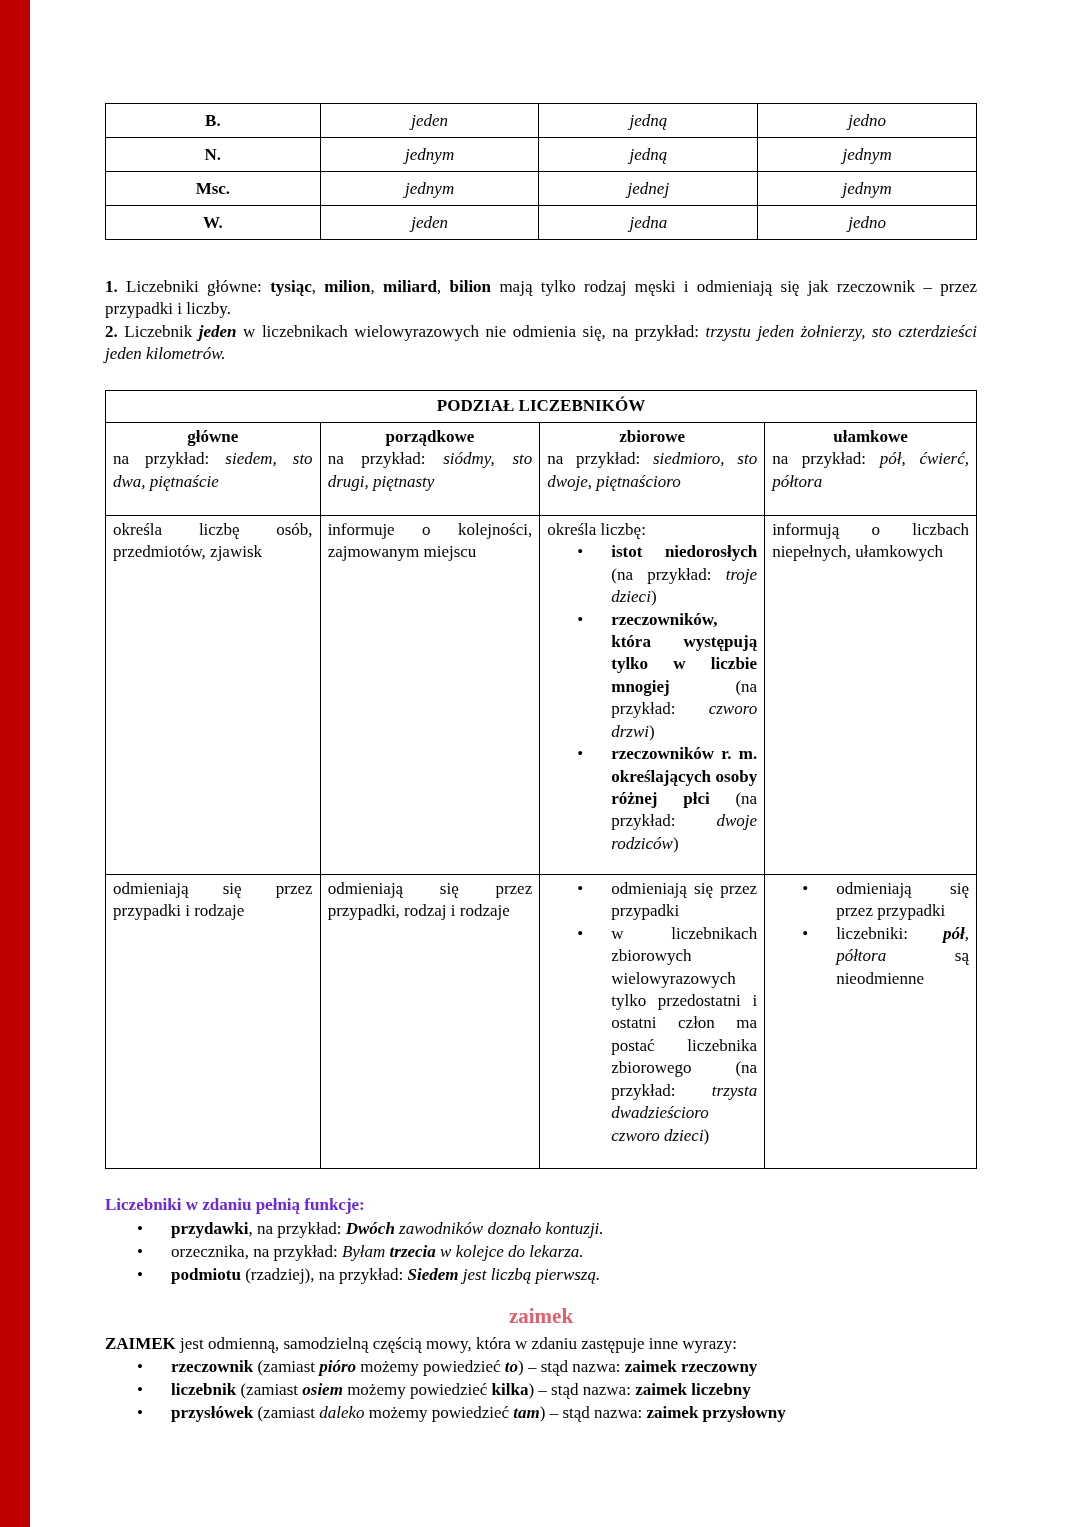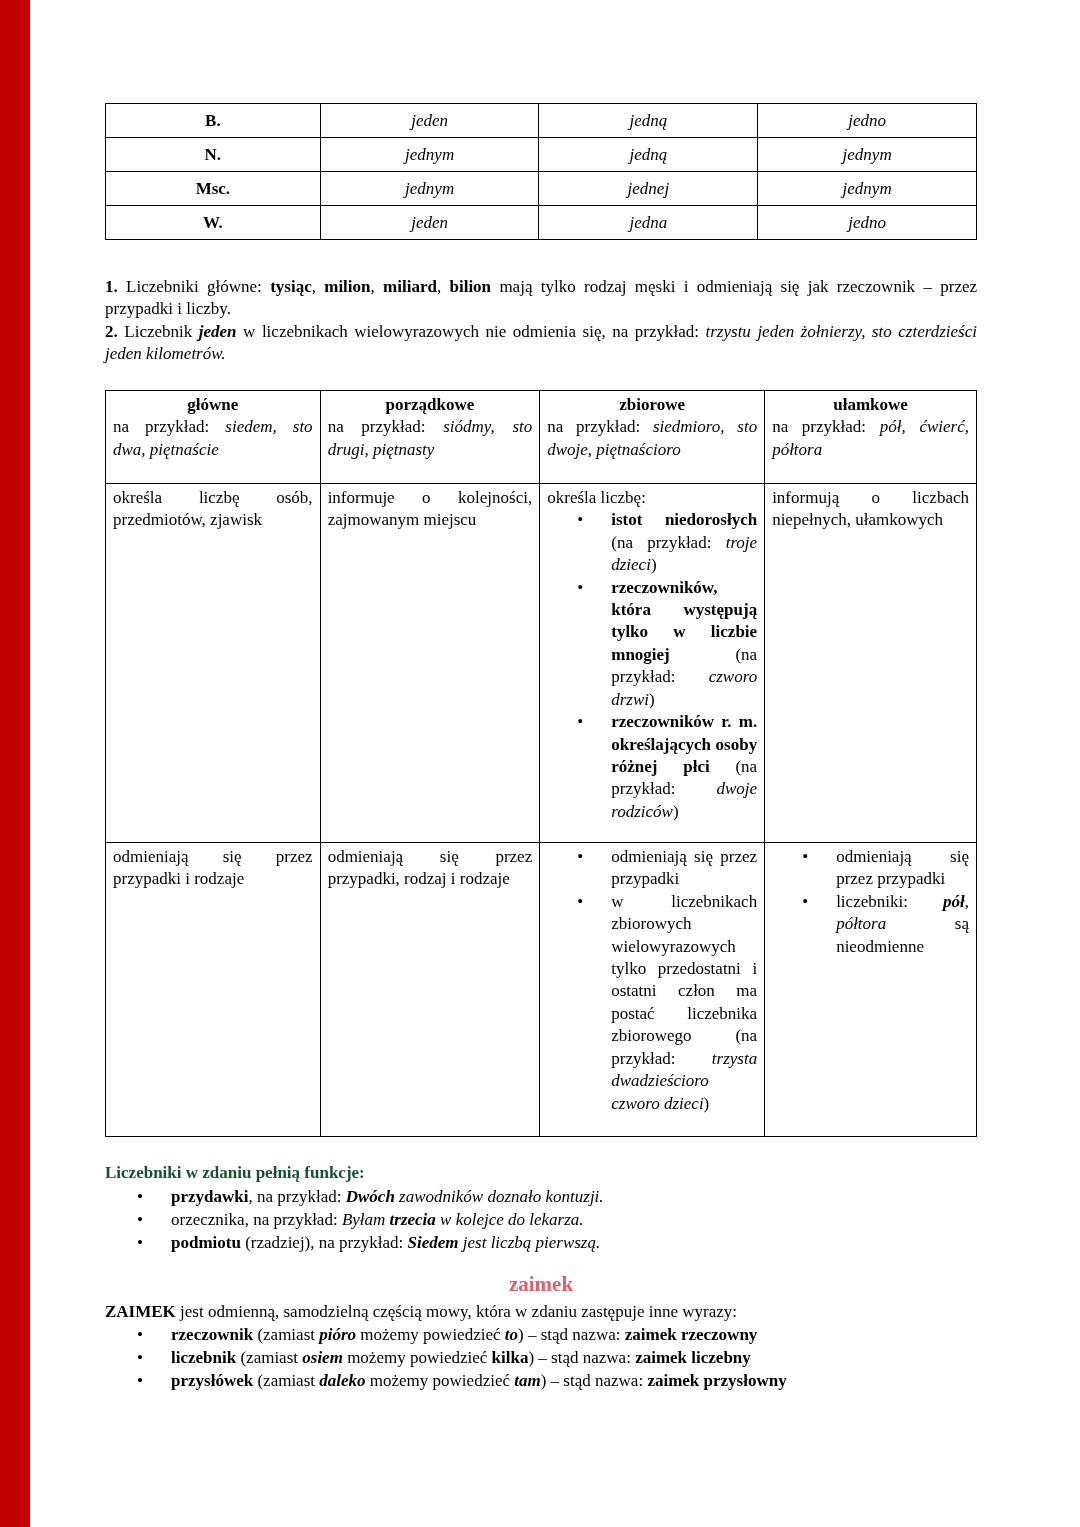--- a/index.html
+++ b/index.html
@@ -93,20 +93,23 @@
     </div>
 
     <table class="div-table">
       <colgroup>
         <col style="width:215px">
           <col style="width:220px">
           <col style="width:225px">
           <col style="width:212px">
       </colgroup>
       <tbody>
+        <tr>
+          <td colspan="4" class="title-cell">PODZIAŁ LICZEBNIKÓW</td>
+        </tr>
         <tr class="head-row">
           <td>
             <div class="col-name">główne</div>
             <div class="col-example"><span>na przykład: </span><span style="font-style: italic;">siedem, sto dwa, piętnaście</span></div>
           </td>
           <td>
             <div class="col-name">porządkowe</div>
             <div class="col-example"><span>na przykład: </span><span style="font-style: italic;">siódmy, sto drugi, piętnasty</span></div>
           </td>
           <td>
@@ -143,29 +146,29 @@
           <td>
             <ul class="bullets">
               <li><span>odmieniają się przez przypadki</span></li>
               <li><span>liczebniki: </span><span style="font-weight: bold; font-style: italic;">pół</span><span>, </span><span style="font-weight: normal; font-style: italic;">półtora</span><span> są nieodmienne</span></li>
             </ul>
           </td>
         </tr>
       </tbody>
     </table>
 
-    <p class="fn-heading" style="color: #14532d;">Liczebniki w zdaniu pełnią funkcje:</p>
+    <p class="fn-heading" style="color: #6d28d9;">Liczebniki w zdaniu pełnią funkcje:</p>
     <ul class="body-list">
       <li><span style="font-weight: bold;">przydawki</span><span>, na przykład: </span><span style="font-weight: bold; font-style: italic;">Dwóch</span><span style="font-style: italic;"> zawodników doznało kontuzji.</span></li>
       <li><span style="font-weight: normal;">orzecznika</span><span>, na przykład: </span><span style="font-style: italic;">Byłam </span><span style="font-weight: bold; font-style: italic;">trzecia</span><span style="font-style: italic;"> w kolejce do lekarza.</span></li>
       <li><span style="font-weight: bold;">podmiotu</span><span> (rzadziej), na przykład: </span><span style="font-weight: bold; font-style: italic;">Siedem</span><span style="font-style: italic;"> jest liczbą pierwszą.</span></li>
     </ul>
 
     <h2 class="zaimek-heading" style="color: rgb(224, 96, 110);">zaimek</h2>
     <p class="para"><span style="font-weight: bold;">ZAIMEK</span><span> jest odmienną, samodzielną częścią mowy, która w zdaniu zastępuje inne wyrazy:</span></p>
     <ul class="body-list">
       <li><span style="font-weight: bold;">rzeczownik</span><span> (zamiast </span><span style="font-weight: bold; font-style: italic;">pióro</span><span> możemy powiedzieć </span><span style="font-weight: bold; font-style: italic;">to</span><span>) – stąd nazwa: </span><span style="font-weight: bold;">zaimek rzeczowny</span></li>
       <li><span style="font-weight: bold;">liczebnik</span><span> (zamiast </span><span style="font-weight: bold; font-style: italic;">osiem</span><span> możemy powiedzieć </span><span style="font-weight: bold; ">kilka</span><span>) – stąd nazwa: </span><span style="font-weight: bold;">zaimek liczebny</span></li>
-      <li><span style="font-weight: bold;">przysłówek</span><span> (zamiast </span><span style="font-weight: bold; font-style: italic;">daleko</span><span> możemy powiedzieć </span><span style="font-weight: bold; font-style: italic;">tam</span><span>) – stąd nazwa: </span><span style="font-weight: bold;">zaimek przysłowny</span></li>
+      <li><span style="font-weight: bold;">przysłówek</span><span> (zamiast </span><span style="font-weight: normal; font-style: italic;">daleko</span><span> możemy powiedzieć </span><span style="font-weight: bold; font-style: italic;">tam</span><span>) – stąd nazwa: </span><span style="font-weight: bold;">zaimek przysłowny</span></li>
     </ul>
 
   </div>
 </div>
 
 </body></html>

